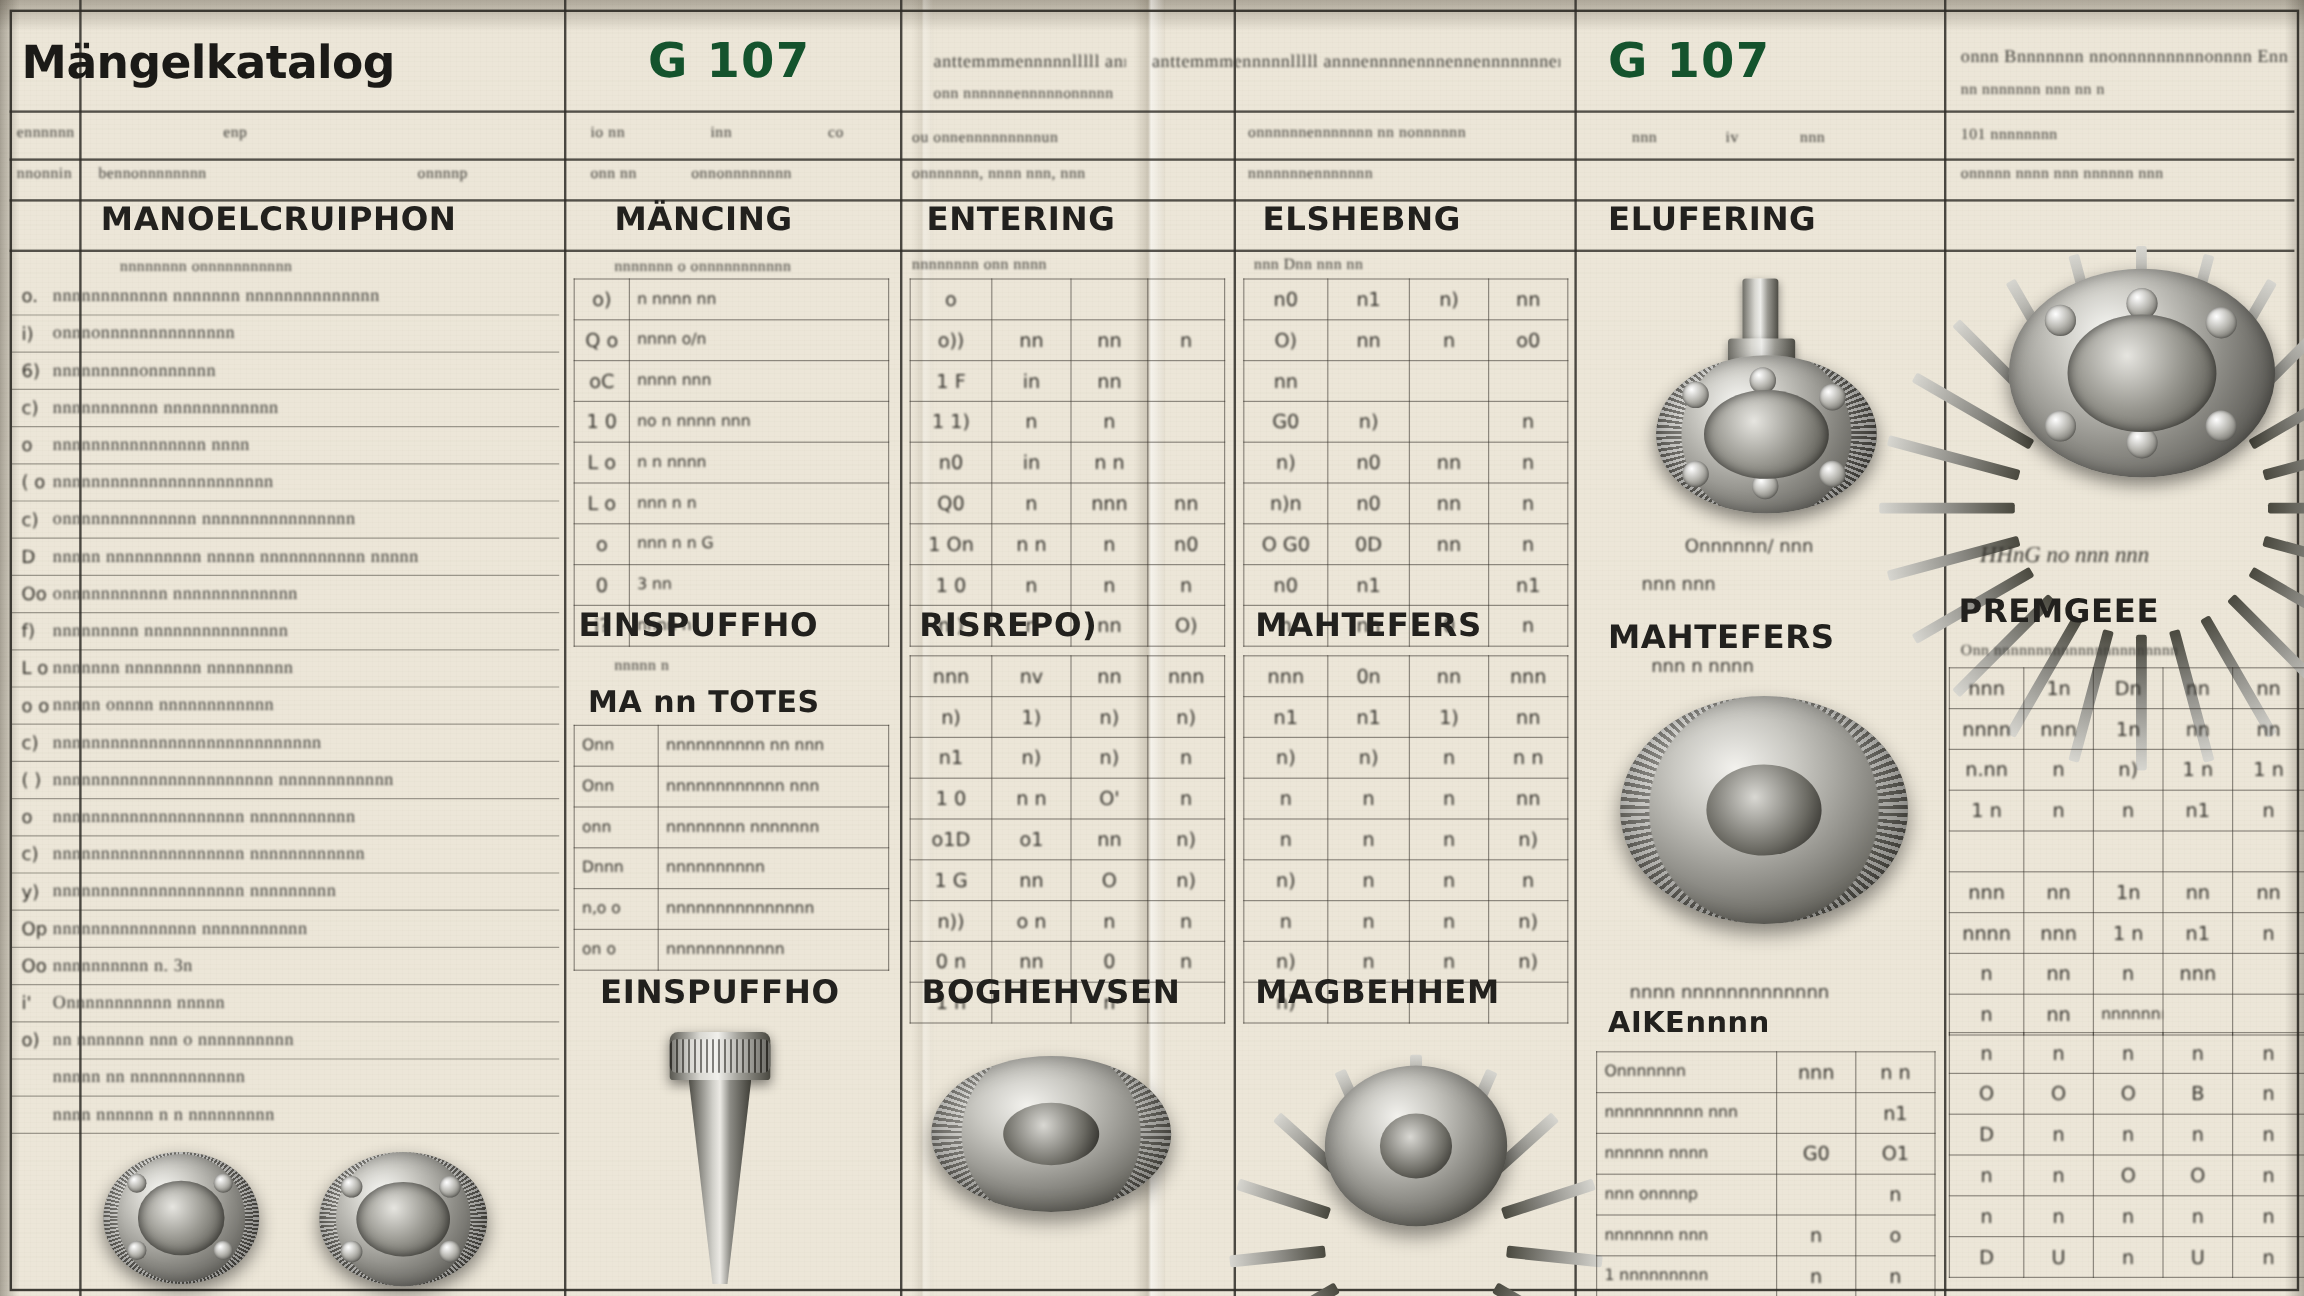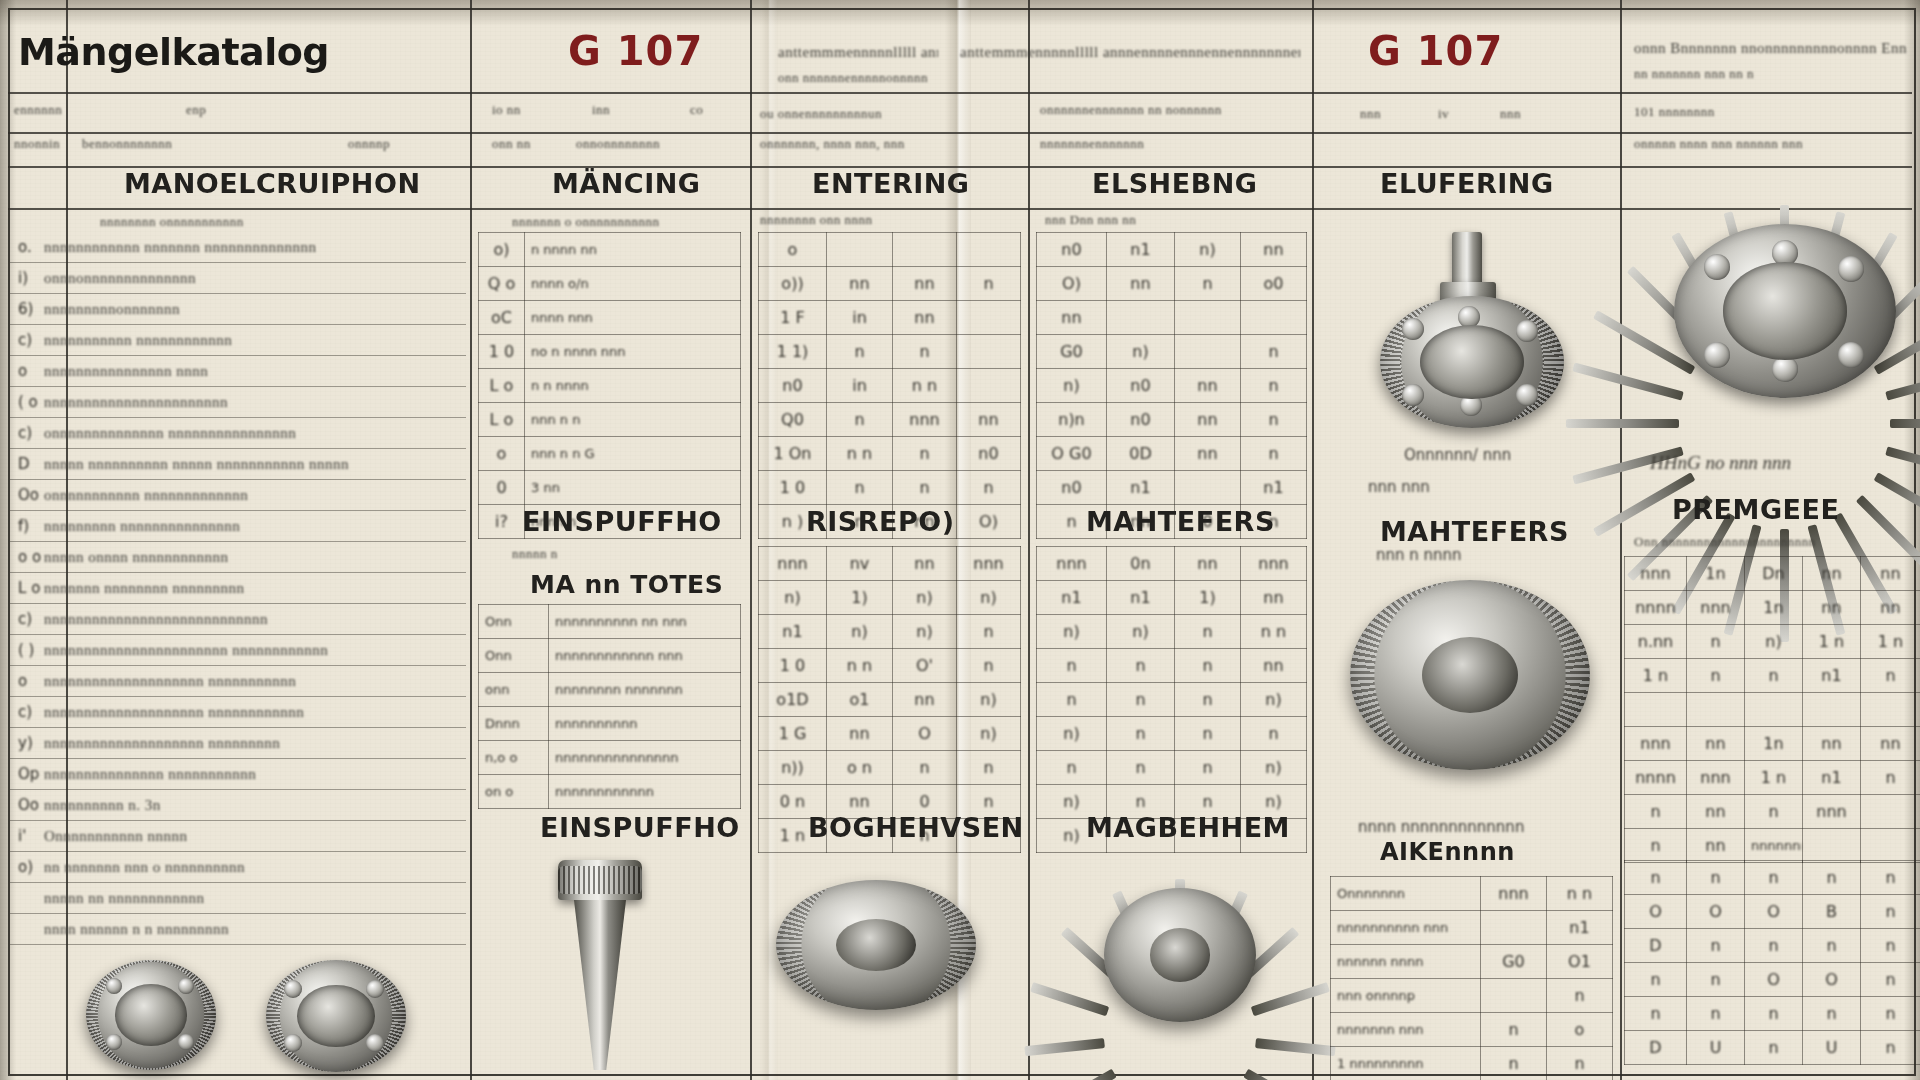--- a/index.html
+++ b/index.html
@@ -73,37 +73,35 @@
   .blur.m  { font-size: 15px; }
 
   .sect-head {
     font-family: "DejaVu Sans", sans-serif;
     font-weight: 700;
     font-size: 27px;
     letter-spacing: .5px;
     color: #22211e;
     filter: blur(.5px);
     white-space: nowrap;
-    margin-left: 40px;
   }
   .masthead {
     font-family: "DejaVu Sans", sans-serif;
     font-weight: 700;
     font-size: 38px;
     letter-spacing: -.5px;
     color: #1b1a17;
     white-space: nowrap;
   }
   .code {
     font-family: "DejaVu Sans", sans-serif;
     font-weight: 700;
     font-size: 40px;
-    color: #7f1d1d;
+    color: #14532d;
     letter-spacing: 1px;
-    margin-left: 28px;
   }
 
   
   .vrule {
     position: absolute;
     top: 0; bottom: 0;
     width: 2px;
     background: #2e2c27;
     opacity: .85;
   }
@@ -385,26 +383,26 @@
     </div>
     <div class="list-row">
       <div class="idx">Oo</div>
       <div class="txt blur m">onnnnnnnnnnn nnnnnnnnnnnnn</div>
     </div>
     <div class="list-row">
       <div class="idx">f)</div>
       <div class="txt blur m">nnnnnnnnn nnnnnnnnnnnnnnn</div>
     </div>
     <div class="list-row">
+      <div class="idx">L o</div>
+      <div class="txt blur m">nnnnnnn nnnnnnnn     nnnnnnnnn</div>
+    </div>
+    <div class="list-row">
       <div class="idx">o o</div>
       <div class="txt blur m">nnnnn      onnnn nnnnnnnnnnnn</div>
-    </div>
-    <div class="list-row">
-      <div class="idx">L o</div>
-      <div class="txt blur m">nnnnnnn nnnnnnnn     nnnnnnnnn</div>
     </div>
     <div class="list-row">
       <div class="idx">c)</div>
       <div class="txt blur m">nnnnnnnnnnnnnnnnnnnnnnnnnnnn</div>
     </div>
     <div class="list-row">
       <div class="idx">( )</div>
       <div class="txt blur m">nnnnnnnnnnnnnnnnnnnnnnn nnnnnnnnnnnn</div>
     </div>
     <div class="list-row">

